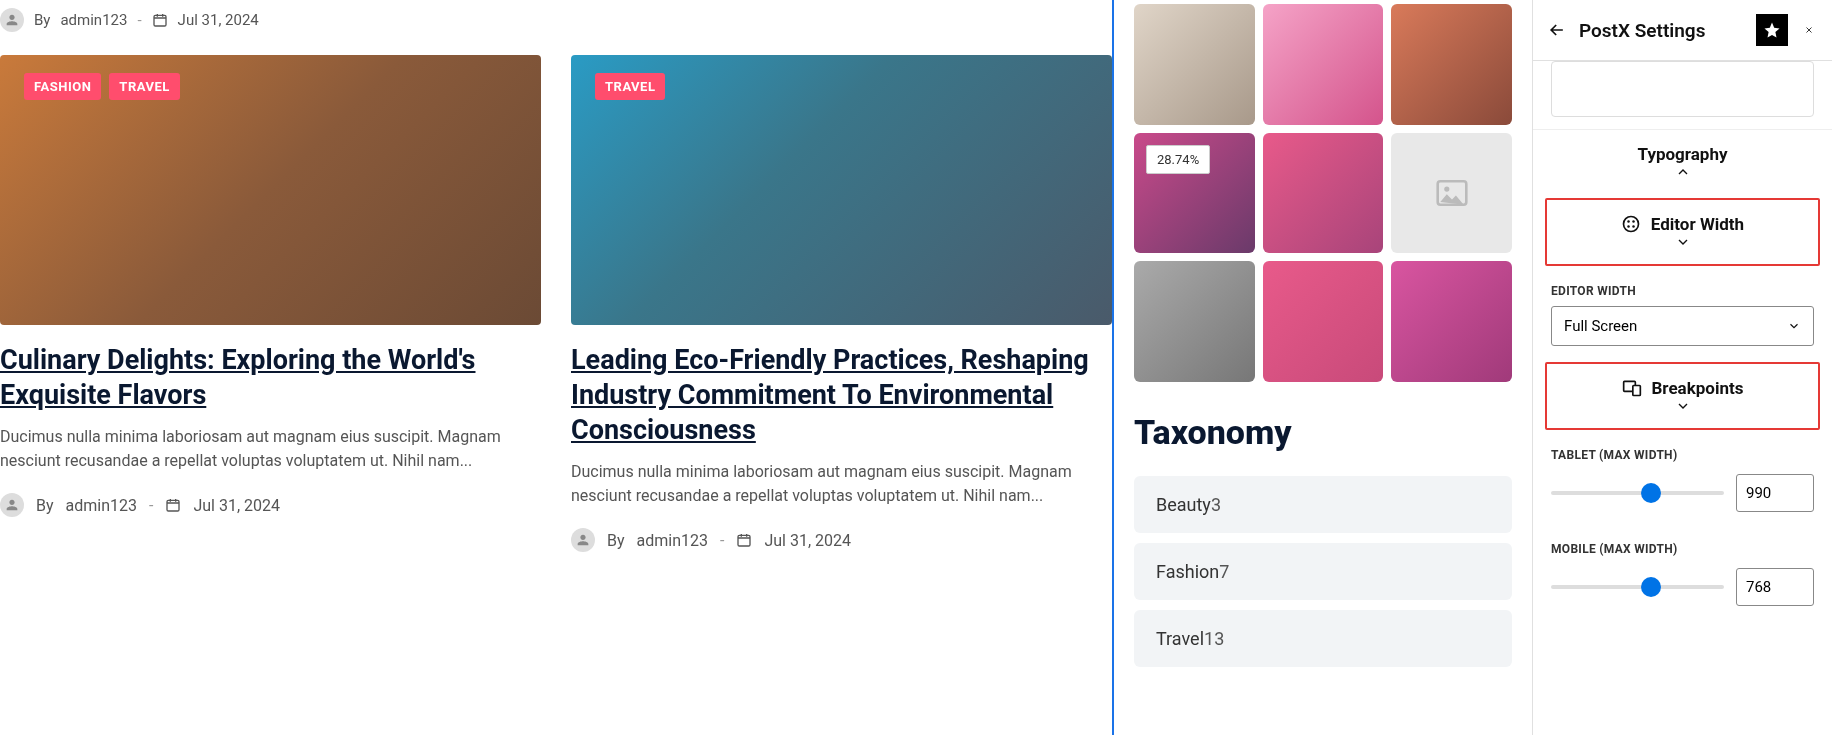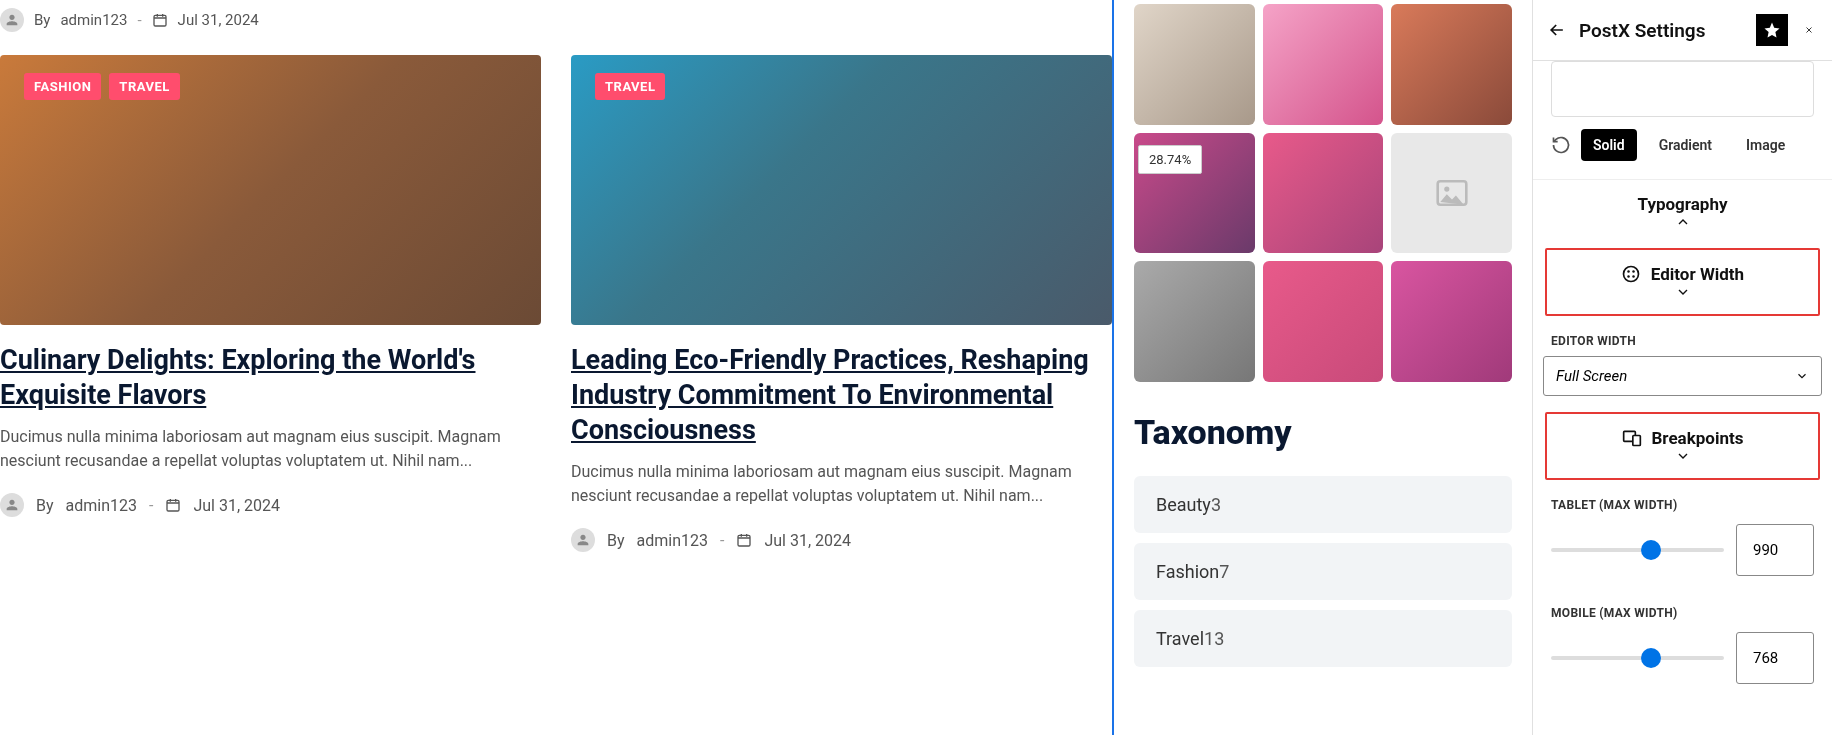--- a/index.html
+++ b/index.html
@@ -30,21 +30,21 @@
 .grid-img { width: 100%; aspect-ratio: 1; border-radius: 6px; position: relative; }
 .grid-img.g1 { background: linear-gradient(135deg, #e0d5c8, #a8998a); }
 .grid-img.g2 { background: linear-gradient(135deg, #f5a3c7, #d4548c); }
 .grid-img.g3 { background: linear-gradient(135deg, #d97a5a, #8a4a3a); }
 .grid-img.g4 { background: linear-gradient(135deg, #c94a8a, #6a3a6a); }
 .grid-img.g5 { background: linear-gradient(135deg, #e85a8a, #a8447a); }
 .grid-img.g6 { background: #e8e8e8; display:flex; align-items:center; justify-content:center; }
 .grid-img.g7 { background: linear-gradient(135deg, #aaa, #777); }
 .grid-img.g8 { background: linear-gradient(135deg, #e85a8a, #c84a7a); }
 .grid-img.g9 { background: linear-gradient(135deg, #d955a0, #a03a7a); }
-.pct-badge { position: absolute; top: 12px; left: 4px; background: #fff; border: 1px solid #ccc; padding: 6px 10px; font-size: 13px; border-radius: 2px; color: #333; }
+.pct-badge { position: absolute; top: 12px; left: 12px; background: #fff; border: 1px solid #ccc; padding: 6px 10px; font-size: 13px; border-radius: 2px; color: #333; }
 
 .tax-heading { font-size: 34px; font-weight: 800; color: #0a1830; margin: 20px 0 24px; }
 .tax-item { background: #f2f4f6; border-radius: 6px; padding: 18px 22px; margin-bottom: 10px; display: flex; justify-content: flex-start; font-size: 18px; color: #333; cursor: pointer; }
 .tax-count { color: #555; }
 
 
 .sidebar { width: 300px; border-left: 1px solid #e0e0e0; background: #fff; display: flex; flex-direction: column; overflow-y: auto; position: relative; }
 .sidebar-header { display: flex; align-items: center; padding: 14px 14px; border-bottom: 1px solid #e0e0e0; gap: 12px; }
 .back-arrow { cursor: pointer; }
 .sidebar-title { flex: 1; font-size: 19px; font-weight: 600; color: #111; }
@@ -57,27 +57,27 @@
 .fill-tab { padding: 8px 12px; border-radius: 4px; font-size: 14px; font-weight: 600; cursor: pointer; }
 .fill-tab.active { background: #000; color: #fff; }
 .fill-tab.inactive { color: #333; }
 
 .panel-header { display:flex; align-items:center; justify-content:space-between; padding: 14px 18px; border-top: 1px solid #eee; cursor: pointer; flex-direction: column; }
 .panel-header .lbl { font-size: 17px; font-weight: 700; color: #111; display:flex; align-items:center; gap:10px; }
 .panel-header.boxed { border: 2.5px solid #e53935; margin: 4px 12px; border-radius: 2px; }
 .chev { width: 16px; height: 16px; }
 
 .field-label { font-size: 12px; font-weight: 700; color: #333; letter-spacing: 0.3px; padding: 14px 18px 8px; text-transform: uppercase; }
-.select-wrap { margin: 0 10px 12px; font-style: italic; }
+.select-wrap { margin: 0 18px 12px; }
 .select { width: 100%; border: 1px solid #888; border-radius: 3px; padding: 10px 12px; font-size: 15px; background: #fff; display:flex; justify-content:space-between; align-items:center; cursor:pointer; }
 
 .slider-row { display:flex; align-items:center; gap: 12px; padding: 4px 18px 16px; }
 .slider { flex: 1; height: 4px; background: #ddd; border-radius: 2px; position: relative; }
 .slider-thumb { position: absolute; top: 50%; transform: translate(-50%, -50%); width: 20px; height: 20px; border-radius: 50%; background: #0073e6; cursor:pointer; }
-.slider-value { width: 78px; border: 1px solid #888; border-radius: 3px; padding: 16px; font-size: 15px; text-align: left; }
+.slider-value { width: 78px; border: 1px solid #888; border-radius: 3px; padding: 9px; font-size: 15px; text-align: left; }
 </style>
 </head>
 <body>
 
 <div class="main-editor">
   <div class="content-left">
     <div class="meta-row">
       <span class="avatar">
           <svg viewBox="0 0 24 24">
             <path d="M12 12c2.2 0 4-1.8 4-4s-1.8-4-4-4-4 1.8-4 4 1.8 4 4 4zm0 2c-2.7 0-8 1.3-8 4v2h16v-2c0-2.7-5.3-4-8-4z"></path>
@@ -195,29 +195,20 @@
       <svg width="18" height="18" viewBox="0 0 24 24" fill="#fff">
           <path d="M12 2l2.9 6.9L22 10l-5.5 4.8L18 22l-6-3.5L6 22l1.5-7.2L2 10l7.1-1.1z"></path>
         </svg>
     </span>
     <svg class="close-btn" width="18" height="18" viewBox="0 0 24 24" fill="none" stroke="#111" stroke-width="2">
         <path d="M6 6l12 12M18 6L6 18"></path>
       </svg>
   </div>
 
   <div class="fill-box"></div>
-  <div class="fill-row">
-    <svg class="reset-icon" width="20" height="20" viewBox="0 0 24 24" fill="none" stroke="#555" stroke-width="2">
-        <path d="M3 12a9 9 0 1 0 3-6.7L3 8"></path>
-        <path d="M3 3v5h5"></path>
-      </svg>
-    <span class="fill-tab active">Solid</span>
-    <span class="fill-tab inactive">Gradient</span>
-    <span class="fill-tab inactive">Image</span>
-  </div>
 
   <div class="panel-header">
     <span class="lbl">Typography</span>
     <svg class="chev" viewBox="0 0 24 24" fill="none" stroke="#111" stroke-width="2">
         <path d="M6 15l6-6 6 6"></path>
       </svg>
   </div>
 
   <div class="panel-header boxed">
     <span class="lbl">

